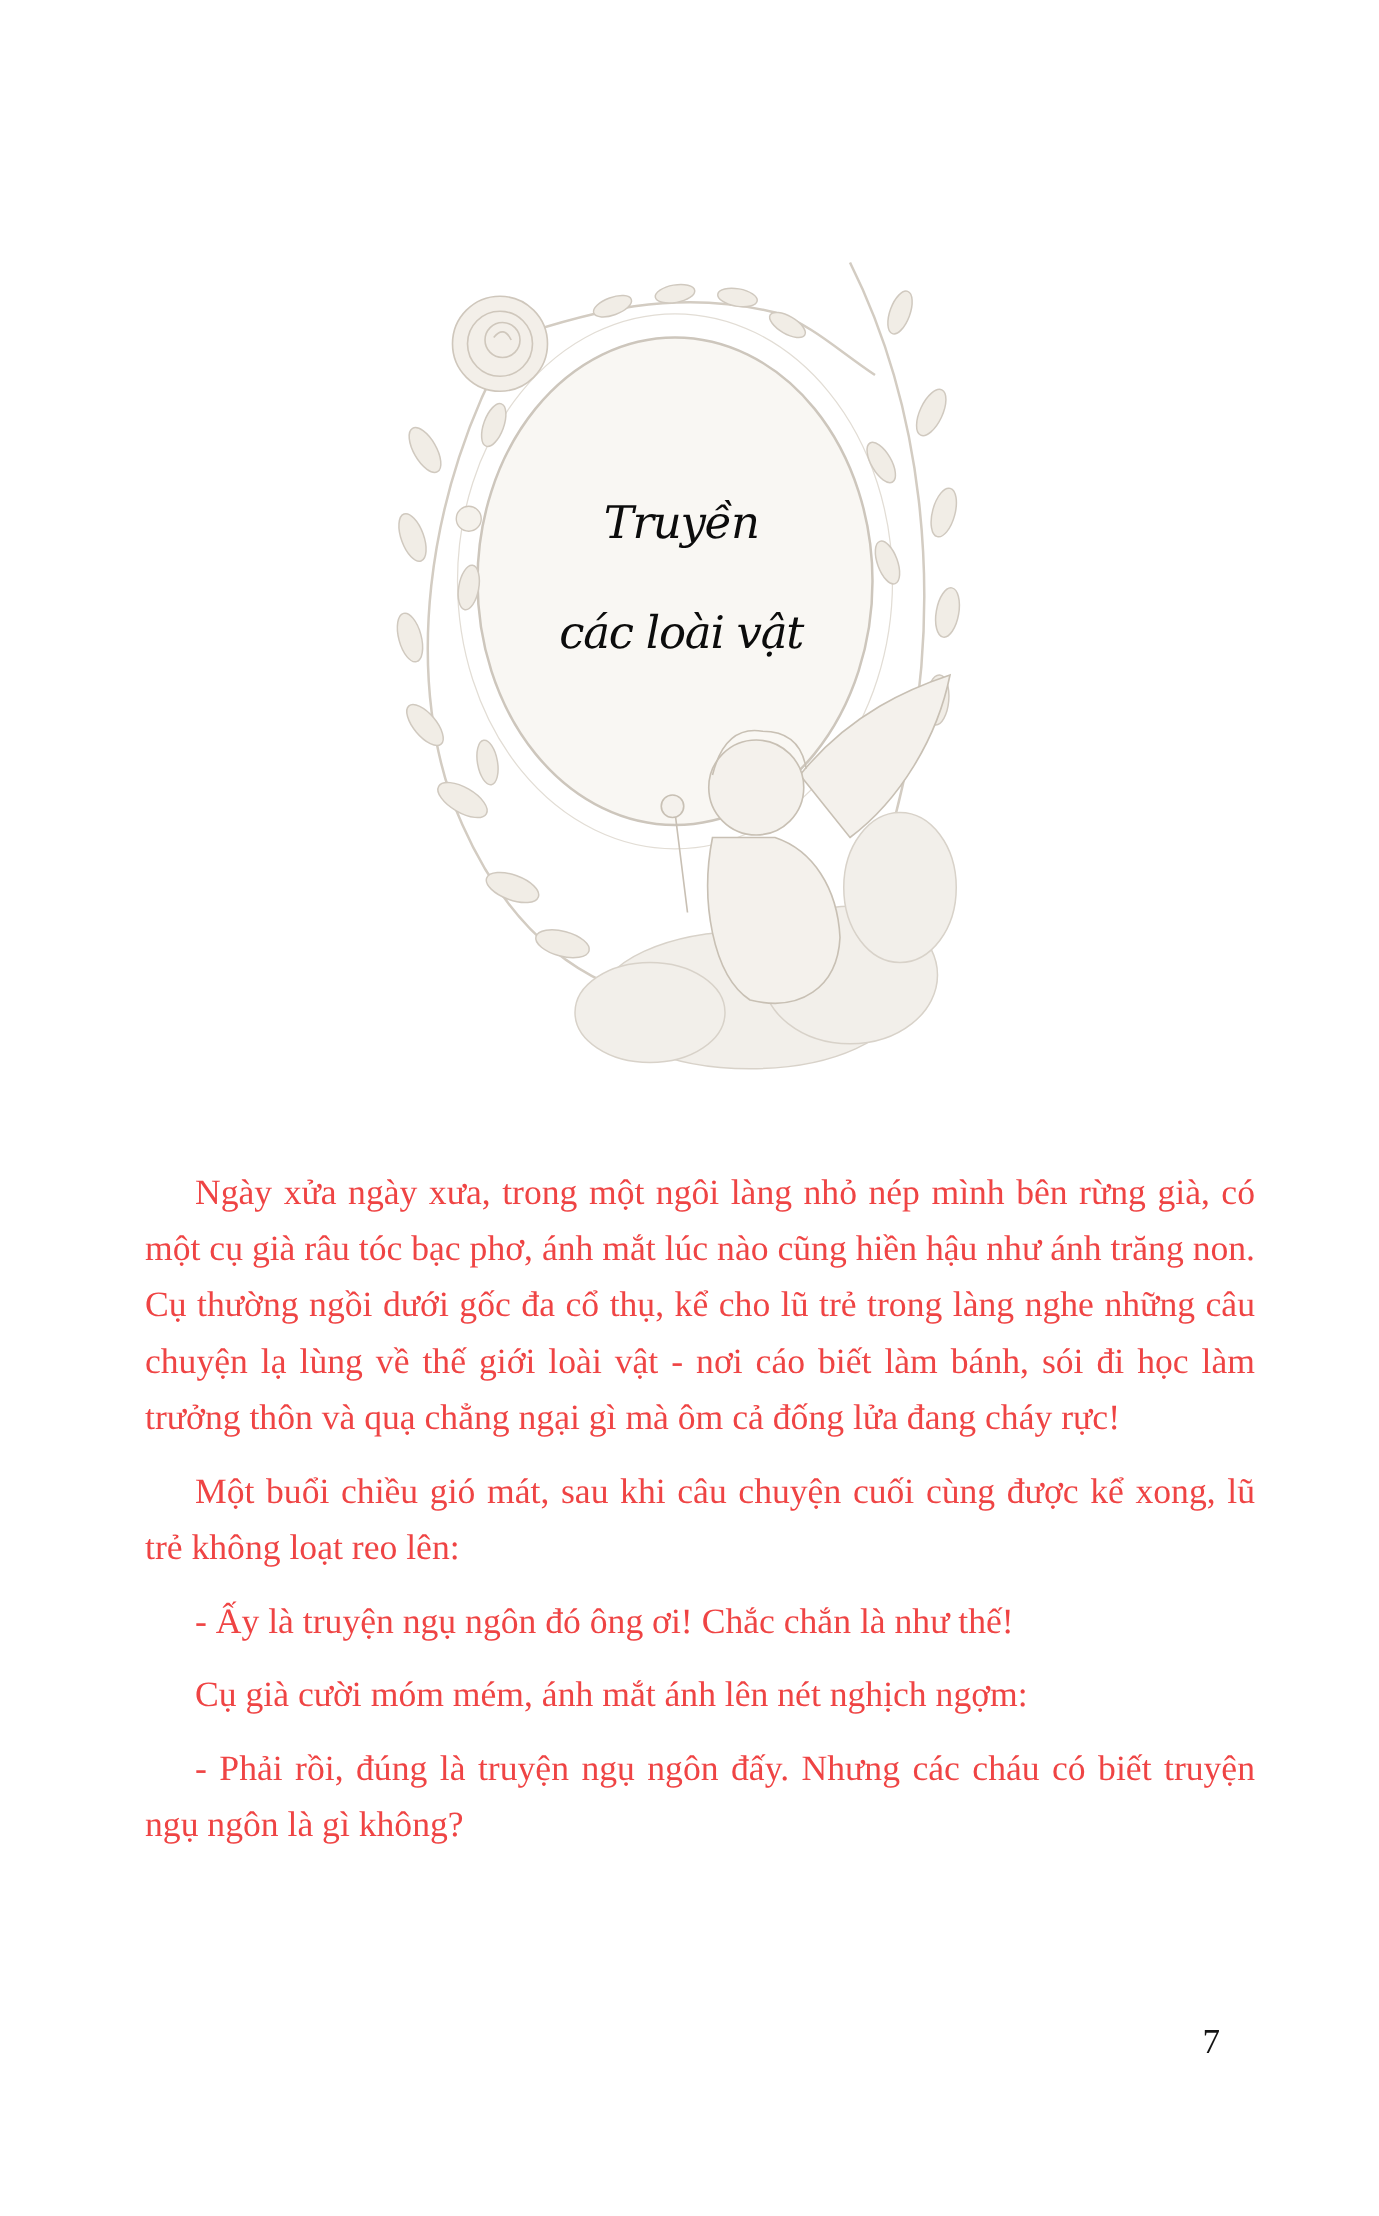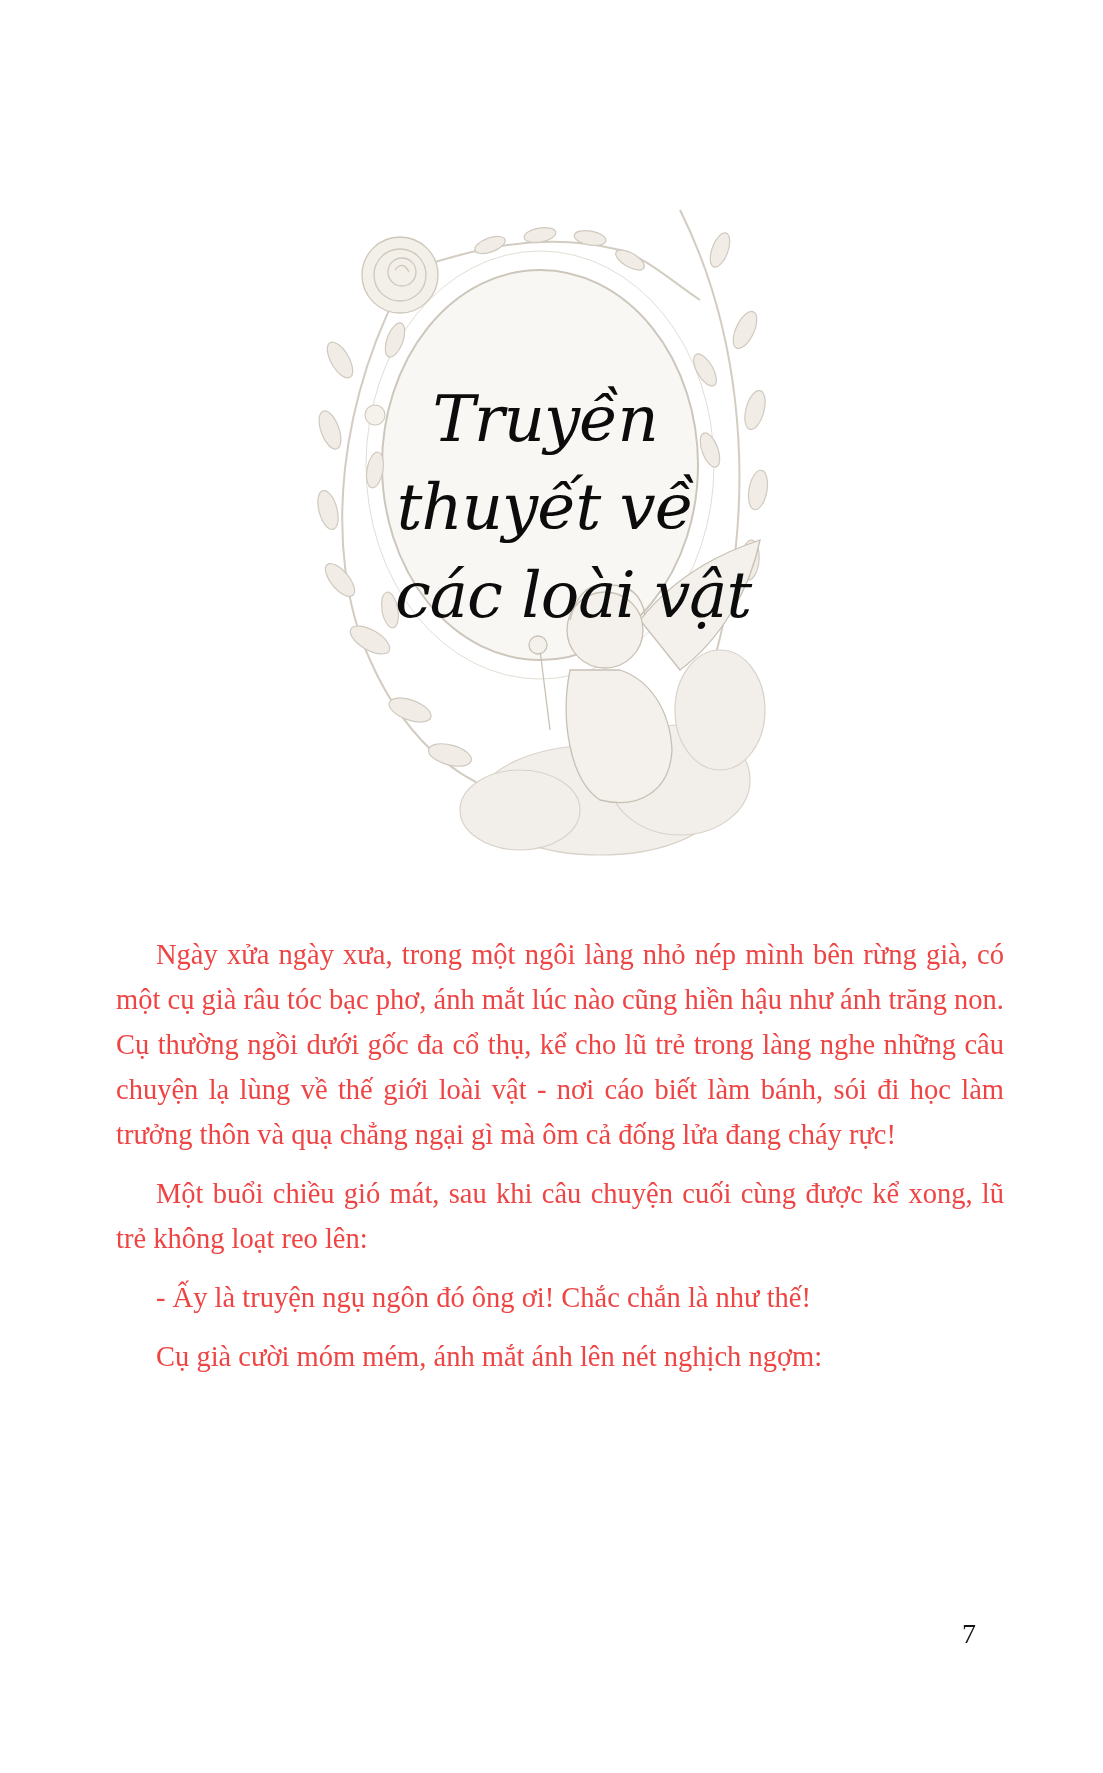--- a/index.html
+++ b/index.html
@@ -3,21 +3,21 @@
   <meta charset="utf-8">
   <style>
     html, body { margin: 0; padding: 0; background: #ffffff; }
     body { width: 1103px; height: 1773px; position: relative; overflow: hidden;
            font-family: "Liberation Serif", serif; color: #141414; }
 
     .illustration { position: absolute; left: 300px; top: 190px; width: 500px; height: 700px; }
     .illustration svg { position: absolute; left: 0; top: 0; }
 
     .title { position: absolute; left: 395px; top: 375px; width: 300px; text-align: center;
-             font-family: "DejaVu Serif", serif; font-style: italic; font-size: 64px;
+             font-family: "DejaVu Serif", serif; font-style: italic; font-size: 36px;
              line-height: 88px; color: #0c0c0c; letter-spacing: -1px; }
     .title div { white-space: nowrap; }
 
     .body-text { position: absolute; left: 116px; top: 932px; width: 888px;
                  font-family: "Liberation Serif", serif; font-size: 28.5px; line-height: 45px; color: #ef4444; }
     .body-text p { margin: 0 0 14px 0; text-indent: 40px; text-align: justify; text-align-last: left; }
     .body-text p.nojust { text-align: right; }
 
     .page-number { position: absolute; left: 962px; top: 1618px; font-family: "Liberation Serif", serif;
                    font-size: 28px; color: #141414; }
@@ -97,24 +97,24 @@
       <path d="M270 430 q10 -40 40 -35 q30 0 35 30" fill="none"></path>
 
       <path d="M240 460 L 250 540" fill="none"></path>
       <circle cx="238" cy="455" r="9"></circle>
     </g>
   </svg>
 </div>
 
 <div class="title">
   <div>Truyền</div>
-  <div>thuyết về</div>
   <div>các loài vật</div>
 </div>
 
 <div class="body-text">
   <p>Ngày xửa ngày xưa, trong một ngôi làng nhỏ nép mình bên rừng già, có một cụ già râu tóc bạc phơ, ánh mắt lúc nào cũng hiền hậu như ánh trăng non. Cụ thường ngồi dưới gốc đa cổ thụ, kể cho lũ trẻ trong làng nghe những câu chuyện lạ lùng về thế giới loài vật - nơi cáo biết làm bánh, sói đi học làm trưởng thôn và quạ chẳng ngại gì mà ôm cả đống lửa đang cháy rực!</p>
   <p class="">Một buổi chiều gió mát, sau khi câu chuyện cuối cùng được kể xong, lũ trẻ không loạt reo lên:</p>
   <p class="nojust">- Ấy là truyện ngụ ngôn đó ông ơi! Chắc chắn là như thế!</p>
   <p class="nojust">Cụ già cười móm mém, ánh mắt ánh lên nét nghịch ngợm:</p>
+  <p>- Phải rồi, đúng là truyện ngụ ngôn đấy. Nhưng các cháu có biết truyện ngụ ngôn là gì không?</p>
 </div>
 
 <div class="page-number">7</div>
 
 </body></html>

